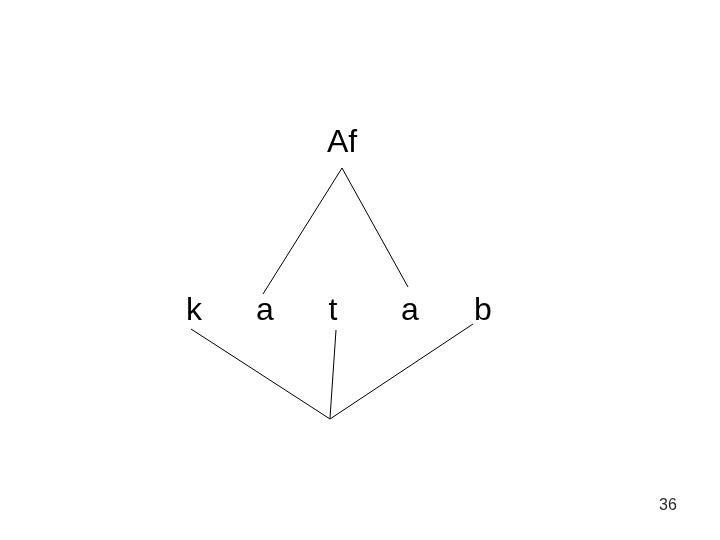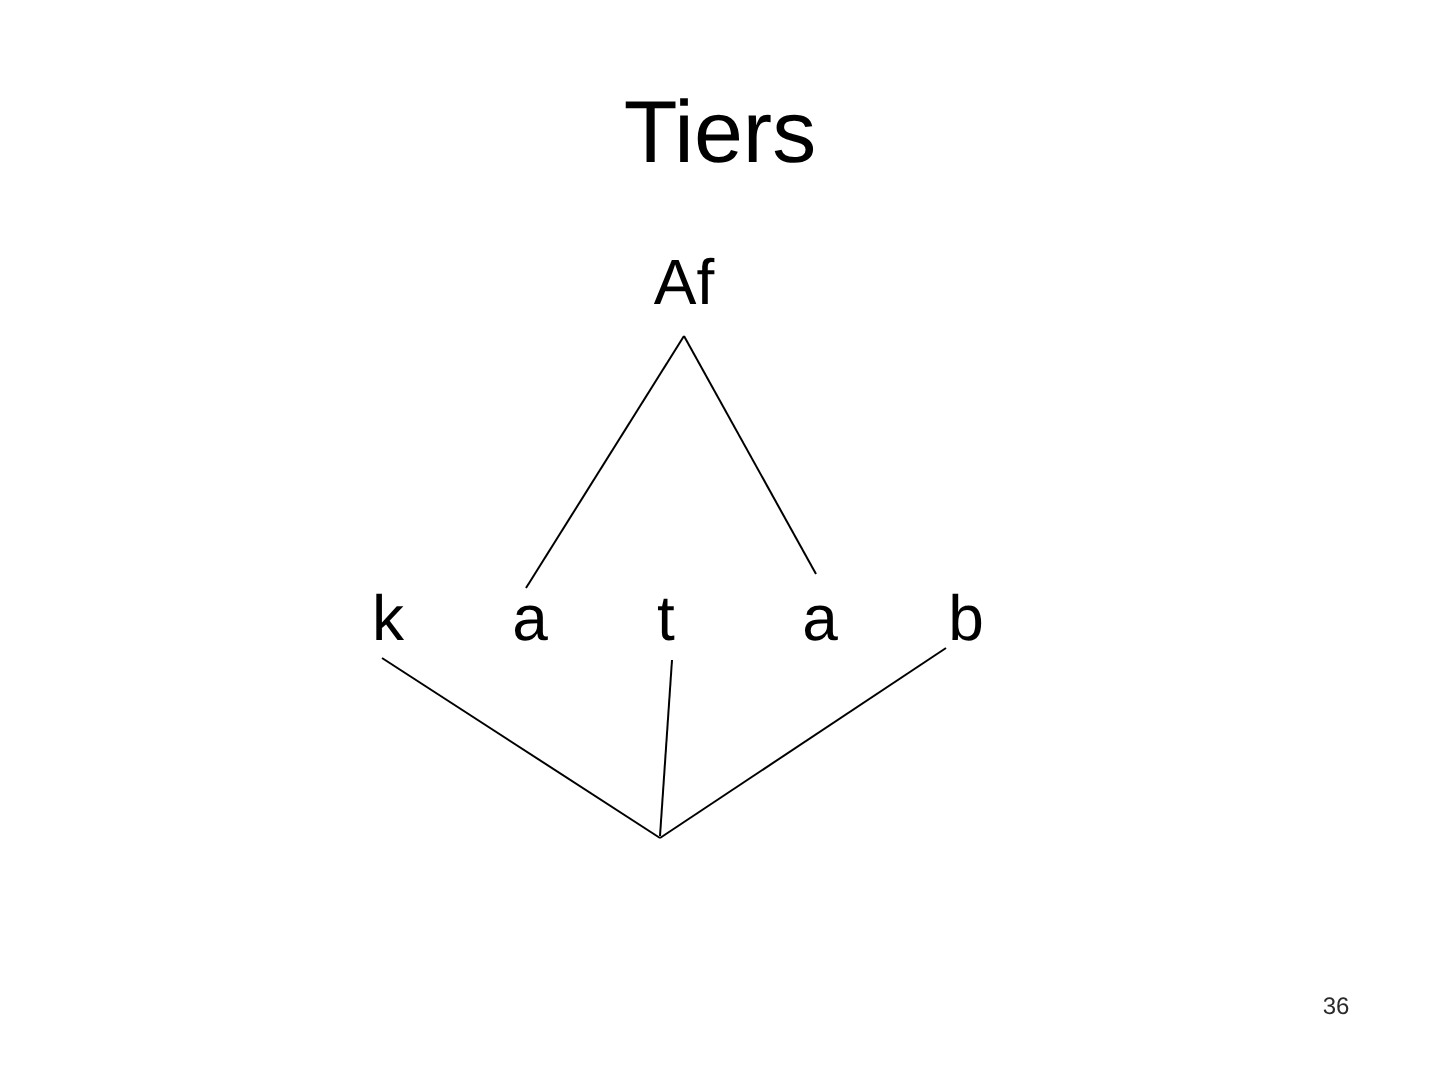--- a/index.html
+++ b/index.html
@@ -51,31 +51,30 @@
   .segment-a1    { left: 265px; top: 293px; }
   .segment-t     { left: 333px; top: 293px; }
   .segment-a2    { left: 410px; top: 293px; }
   .segment-b     { left: 483px; top: 293px; }
   .root-label    { left: 333px; top: 430px; }
   .page-number {
     position: absolute;
     left: 668px;
     top: 497px;
     transform: translateX(-50%);
-    font-size: 12px;
+    font-size: 16px;
     line-height: 1;
     color: #2b2b2b;
   }
 </style>
 </head>
 <body>
 
 <div class="slide">
 
-  <div class="slide-title">Tiers</div>
 
   <svg class="tree-lines" viewBox="0 0 720 540" xmlns="http://www.w3.org/2000/svg" aria-hidden="true">
     <line x1="342" y1="168" x2="263" y2="294"></line>
     <line x1="342" y1="168" x2="408" y2="287"></line>
     <line x1="191" y1="329" x2="330" y2="419"></line>
     <line x1="336" y1="330" x2="330" y2="418"></line>
     <line x1="473" y1="324" x2="330" y2="419"></line>
   </svg>
 
   <span class="node-label affix-label">Af</span>

